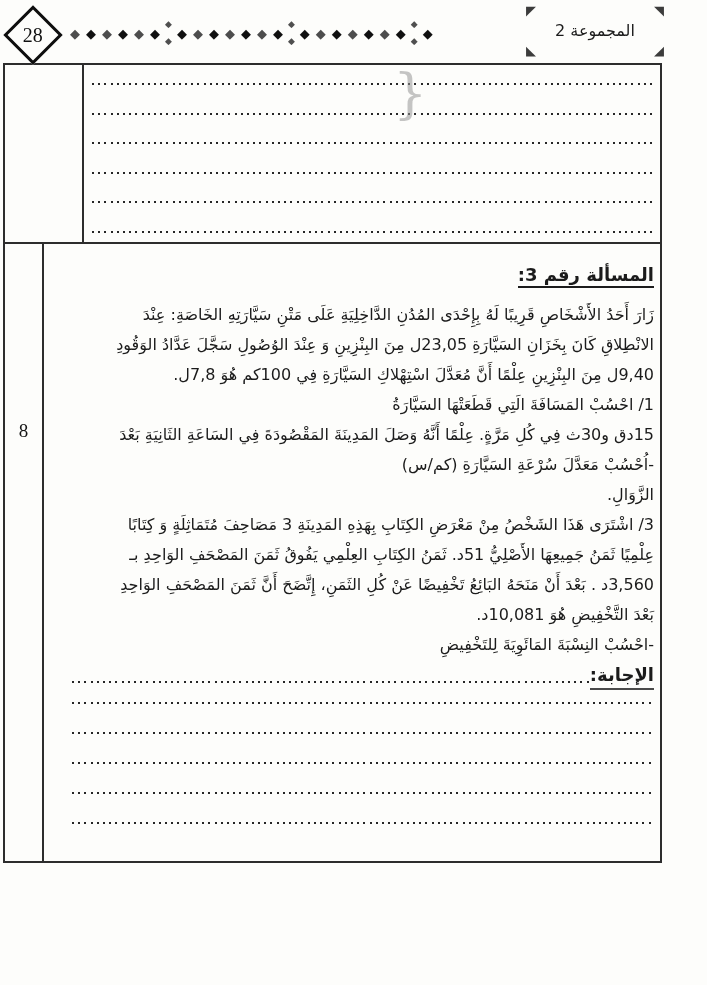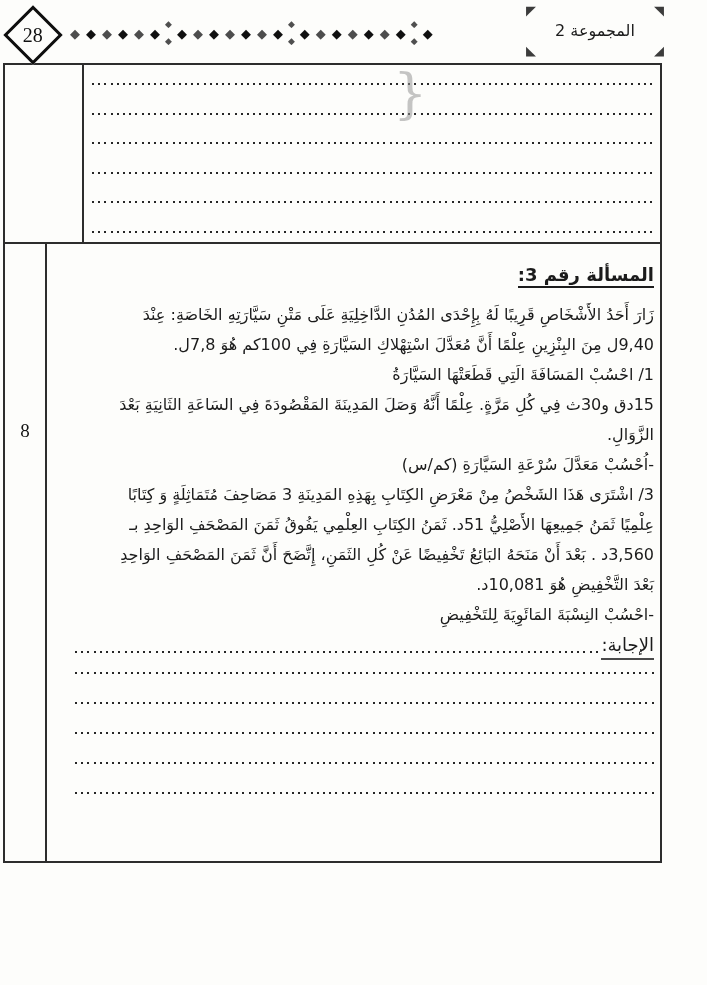--- a/index.html
+++ b/index.html
@@ -47,21 +47,21 @@
   #top-lines .dotline{margin-bottom:27.6px;}
   #bottom-lines{margin-top:12px;}
   #bottom-lines .dotline{margin-bottom:28px;}
 
   .ptitle{font-weight:bold;font-size:18px;height:30px;line-height:26px;}
   .ptitle span{border-bottom:2px solid #1c1c1c;padding-bottom:1px;}
   #problem-lines{margin-top:8px;}
   .pline{height:30px;line-height:30px;font-size:16px;white-space:nowrap;margin-left:44px;}
 
   .answer-row{height:30px;display:flex;align-items:stretch;}
-  .answer-label{font-weight:normal;font-size:18px;line-height:30px;
+  .answer-label{font-weight:bold;font-size:18px;line-height:30px;
         border-bottom:2px solid #4a4a4a;}
   .answer-row .dotline{flex:1;align-self:flex-end;margin-bottom:7px;}
 
   .exnum{padding-top:176px;text-align:center;font-family:"Liberation Serif",serif;
         font-size:19px;color:#151515;}
 
   
   .ghost-brace{position:absolute;left:393px;top:62px;font-size:54px;color:#969696;
         opacity:.55;font-family:"DejaVu Serif",serif;z-index:1;}
 </style>
@@ -135,25 +135,26 @@
     </div>
 
     <div class="row row2">
       <div class="cell-num exnum">8</div>
       <div class="cell-main">
         <div class="ptitle">
           <span>المسألة رقم 3:</span>
         </div>
         <div id="problem-lines">
             <div class="pline">زَارَ أَحَدُ الأَشْخَاصِ قَرِيبًا لَهُ بِإِحْدَى المُدُنِ الدَّاخِلِيَةِ عَلَى مَتْنِ سَيَّارَتِهِ الخَاصَةِ: عِنْدَ</div>
+            <div class="pline">الانْطِلاقِ كَانَ بِخَزَانِ السَيَّارَةِ 23,05ل مِنَ البِنْزِينِ وَ عِنْدَ الوُصُولِ سَجَّلَ عَدَّادُ الوَقُودِ</div>
             <div class="pline">9,40ل مِنَ البِنْزِينِ عِلْمًا أَنَّ مُعَدَّلَ اسْتِهْلاكِ السَيَّارَةِ فِي 100كم هُوَ 7,8ل.</div>
             <div class="pline">1/ احْسُبْ المَسَافَةَ الَتِي قَطَعَتْهَا السَيَّارَةُ</div>
             <div class="pline">15دق و30ث فِي كُلِ مَرَّةٍ. عِلْمًا أَنَّهُ وَصَلَ المَدِينَةَ المَقْصُودَةَ فِي السَاعَةِ الثَانِيَةِ بَعْدَ</div>
+            <div class="pline">-اُحْسُبْ مَعَدَّلَ سُرْعَةِ السَيَّارَةِ (كم/س)</div>
             <div class="pline">الزَّوَالِ.</div>
-            <div class="pline">-اُحْسُبْ مَعَدَّلَ سُرْعَةِ السَيَّارَةِ (كم/س)</div>
             <div class="pline">3/ اشْتَرَى هَذَا الشَخْصُ مِنْ مَعْرَضِ الكِتَابِ بِهَذِهِ المَدِينَةِ 3 مَصَاحِفَ مُتَمَاثِلَةٍ وَ كِتَابًا</div>
             <div class="pline">عِلْمِيًا ثَمَنُ جَمِيعِهَا الأَصْلِيُّ 51د. ثَمَنُ الكِتَابِ العِلْمِي يَفُوقُ ثَمَنَ المَصْحَفِ الوَاحِدِ بـ</div>
             <div class="pline">3,560د . بَعْدَ أَنْ مَنَحَهُ البَائِعُ تَخْفِيضًا عَنْ كُلِ الثَمَنِ، إِتَّضَحَ أَنَّ ثَمَنَ المَصْحَفِ الوَاحِدِ</div>
             <div class="pline">بَعْدَ التَّخْفِيضِ هُوَ 10,081د.</div>
             <div class="pline">-احْسُبْ النِسْبَةَ المَائَوِيَةَ لِلتَخْفِيضِ</div>
           </div>
         <div class="answer-row">
           <span class="answer-label">الإجابة:</span>
           <div class="dotline"></div>
         </div>

